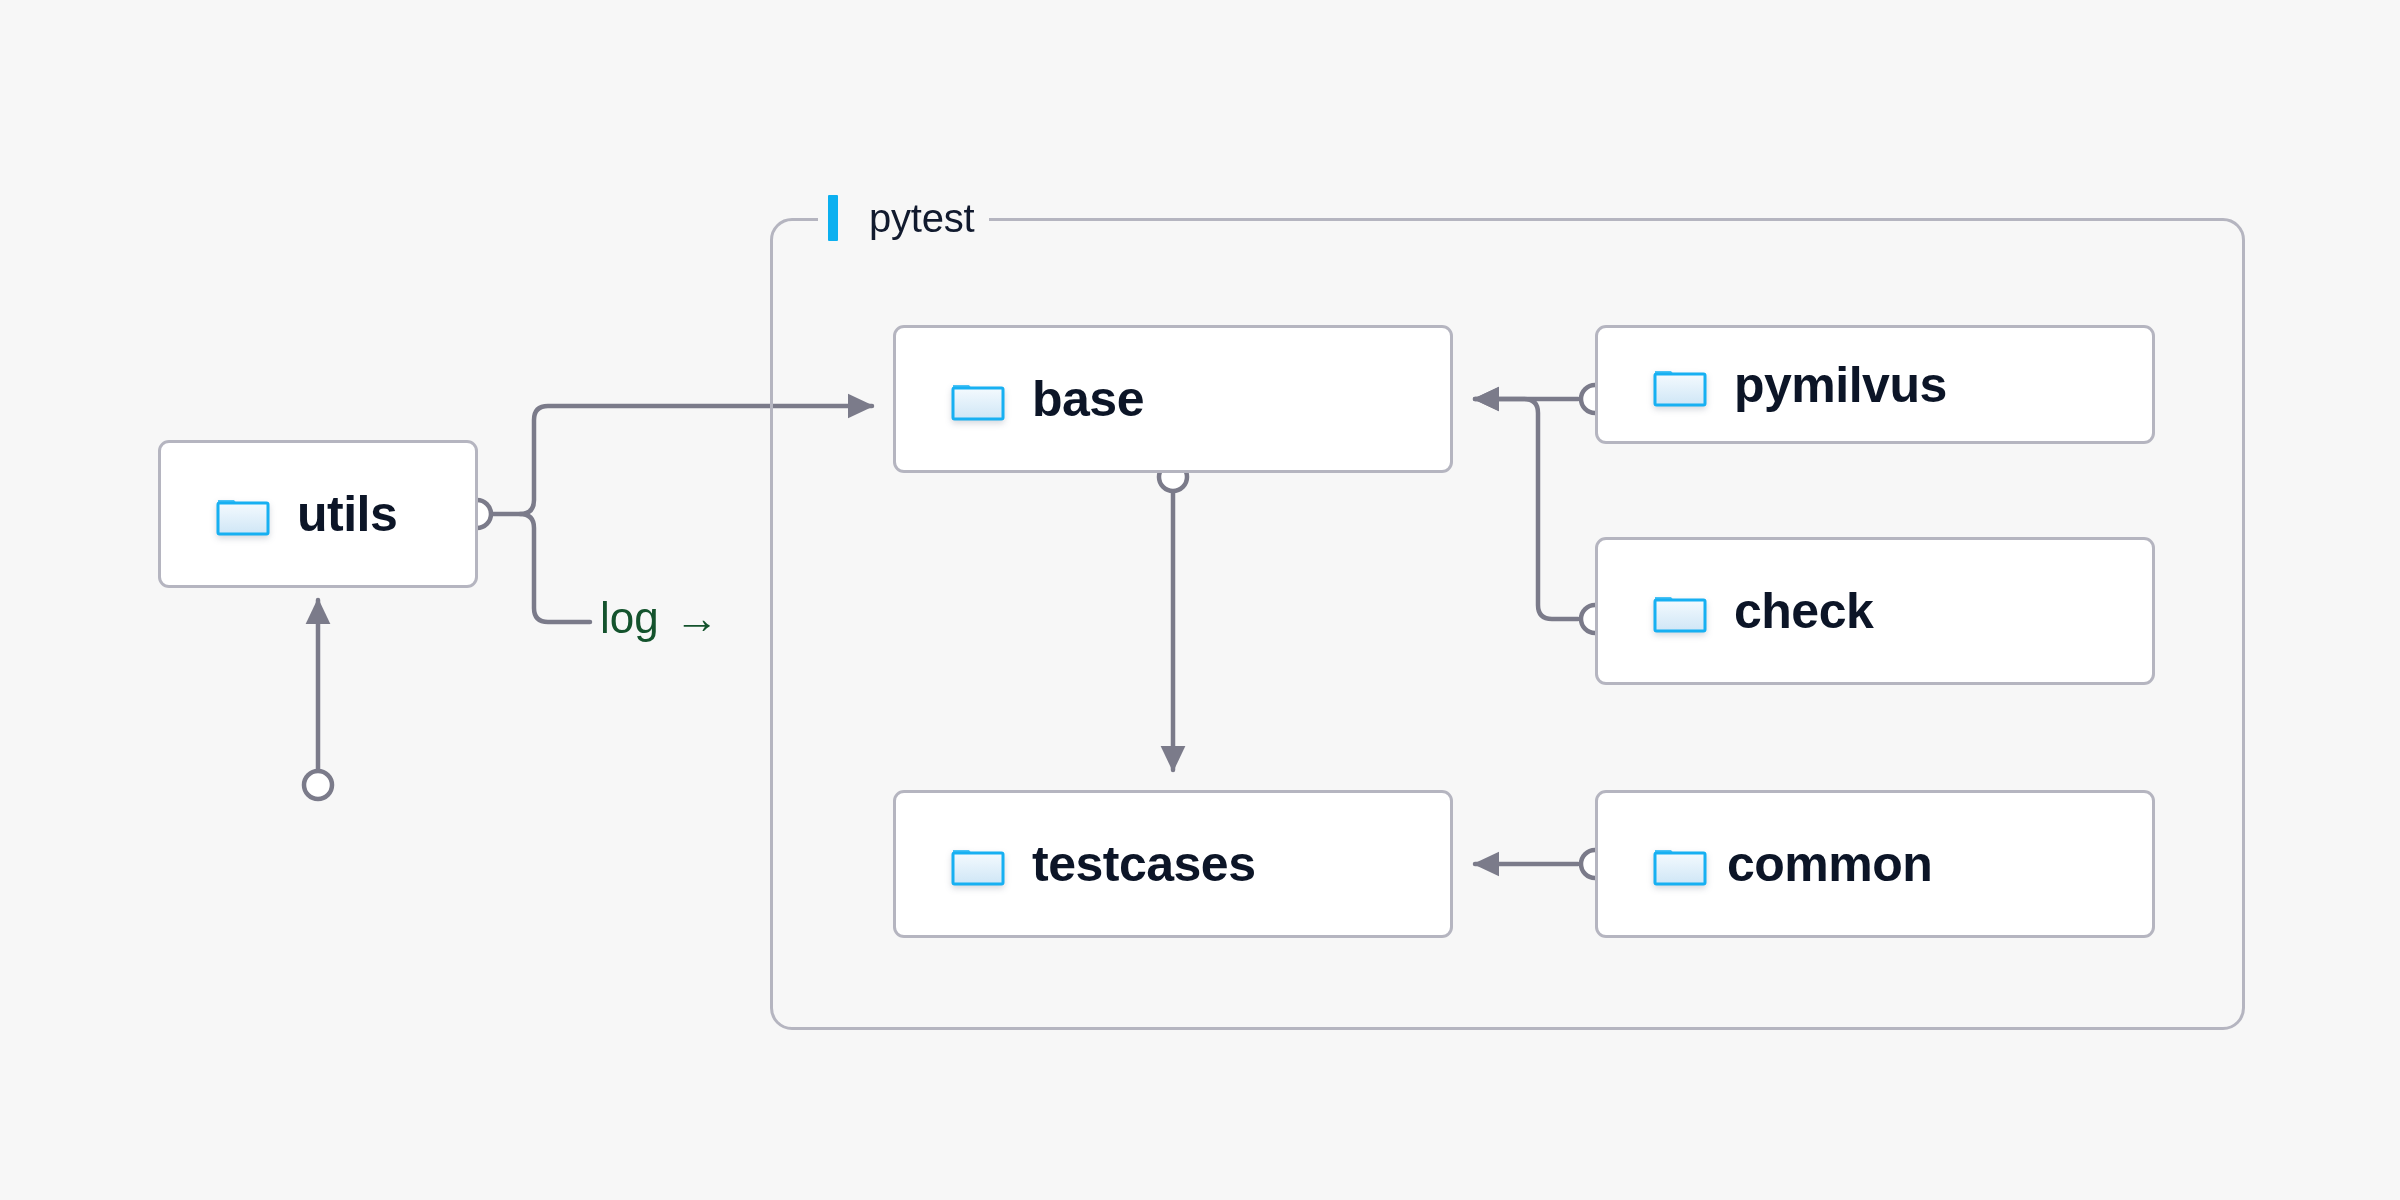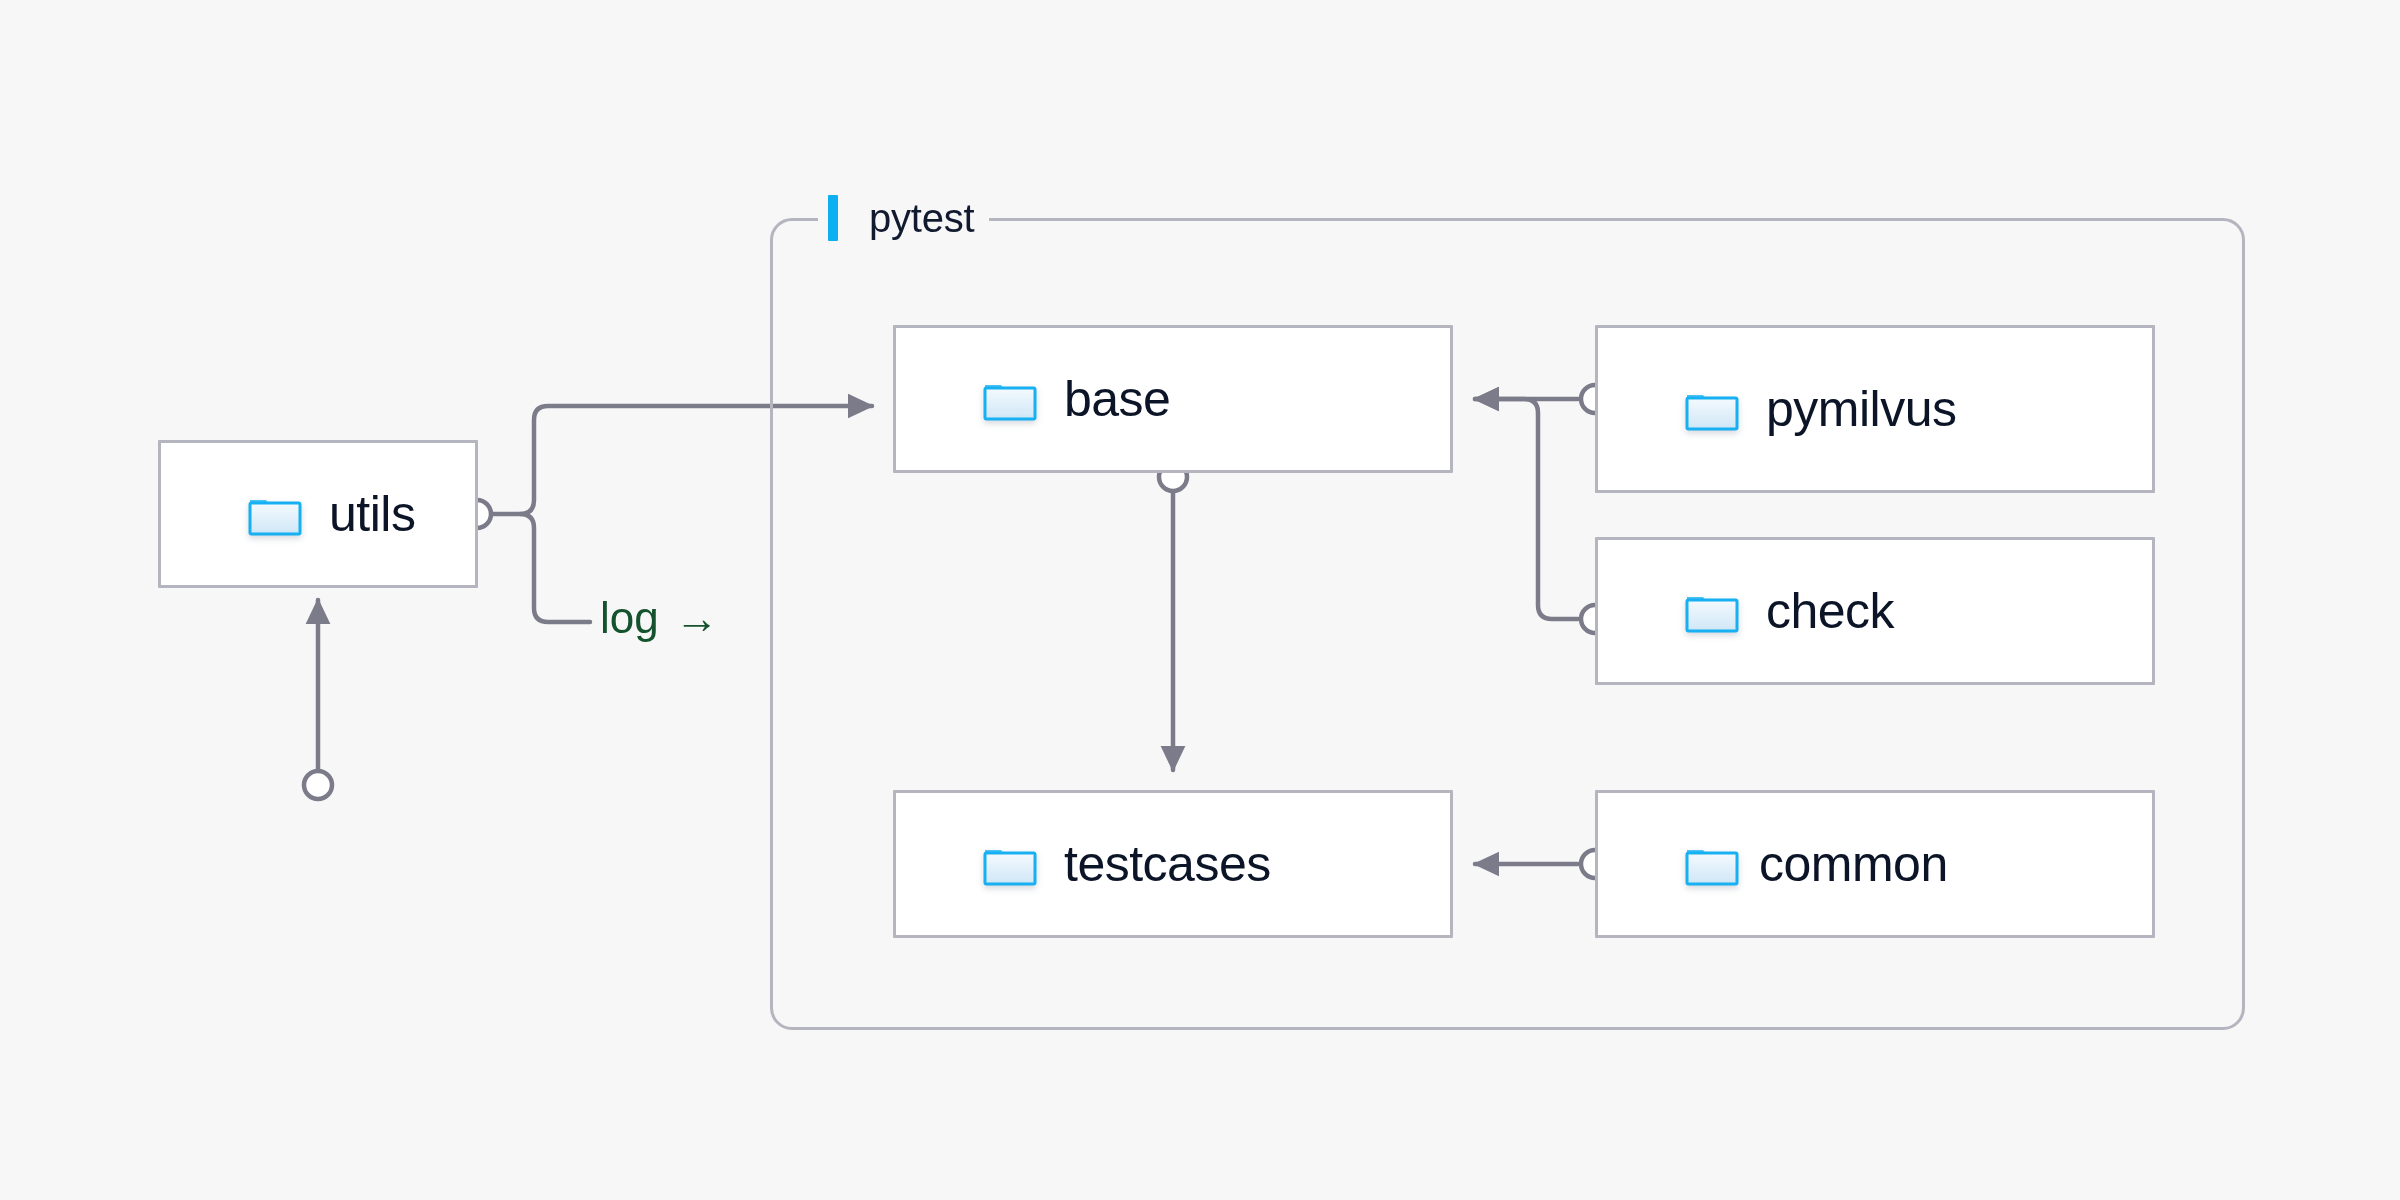--- a/index.html
+++ b/index.html
@@ -61,25 +61,26 @@
     letter-spacing: -0.2px;
     white-space: nowrap;
   }
 
   
   .node {
     position: absolute;
     box-sizing: border-box;
     background: #ffffff;
     border: 3px solid #b5b5c0;
-    border-radius: 1px;
+    border-radius: 11px;
     display: flex;
     align-items: center;
     gap: 26px;
-    padding-left: 86px;
+    padding-left: 54px;
+    font-weight: bold;
   }
   .node-label {
     font-size: 50px;
     color: #0c1527;
     letter-spacing: -0.5px;
     line-height: 1;
     white-space: nowrap;
   }
 
   
@@ -192,21 +193,21 @@
   <div class="node" style="left:893px; top:790px; width:560px; height:148px;">
     <span class="folder-icon">
       <svg viewBox="0 0 56 46" width="56" height="46" xmlns="http://www.w3.org/2000/svg">
         <path d="M3 9 h16 l4 5 h30 v4 H3 z" fill="url(#folder-tab)"></path>
         <rect x="3" y="12" width="50" height="31" rx="1.5" fill="url(#folder-body)" stroke="#17b0f2" stroke-width="3"></rect>
       </svg>
     </span>
     <span class="node-label">testcases</span>
   </div>
 
-  <div class="node" style="left:1595px; top:325px; width:560px; height:168px;">
+  <div class="node" style="left:1595px; top:325px; width:560px; height:119px;">
     <span class="folder-icon">
       <svg viewBox="0 0 56 46" width="56" height="46" xmlns="http://www.w3.org/2000/svg">
         <path d="M3 9 h16 l4 5 h30 v4 H3 z" fill="url(#folder-tab)"></path>
         <rect x="3" y="12" width="50" height="31" rx="1.5" fill="url(#folder-body)" stroke="#17b0f2" stroke-width="3"></rect>
       </svg>
     </span>
     <span class="node-label">pymilvus</span>
   </div>
 
   <div class="node" style="left:1595px; top:537px; width:560px; height:148px;">

